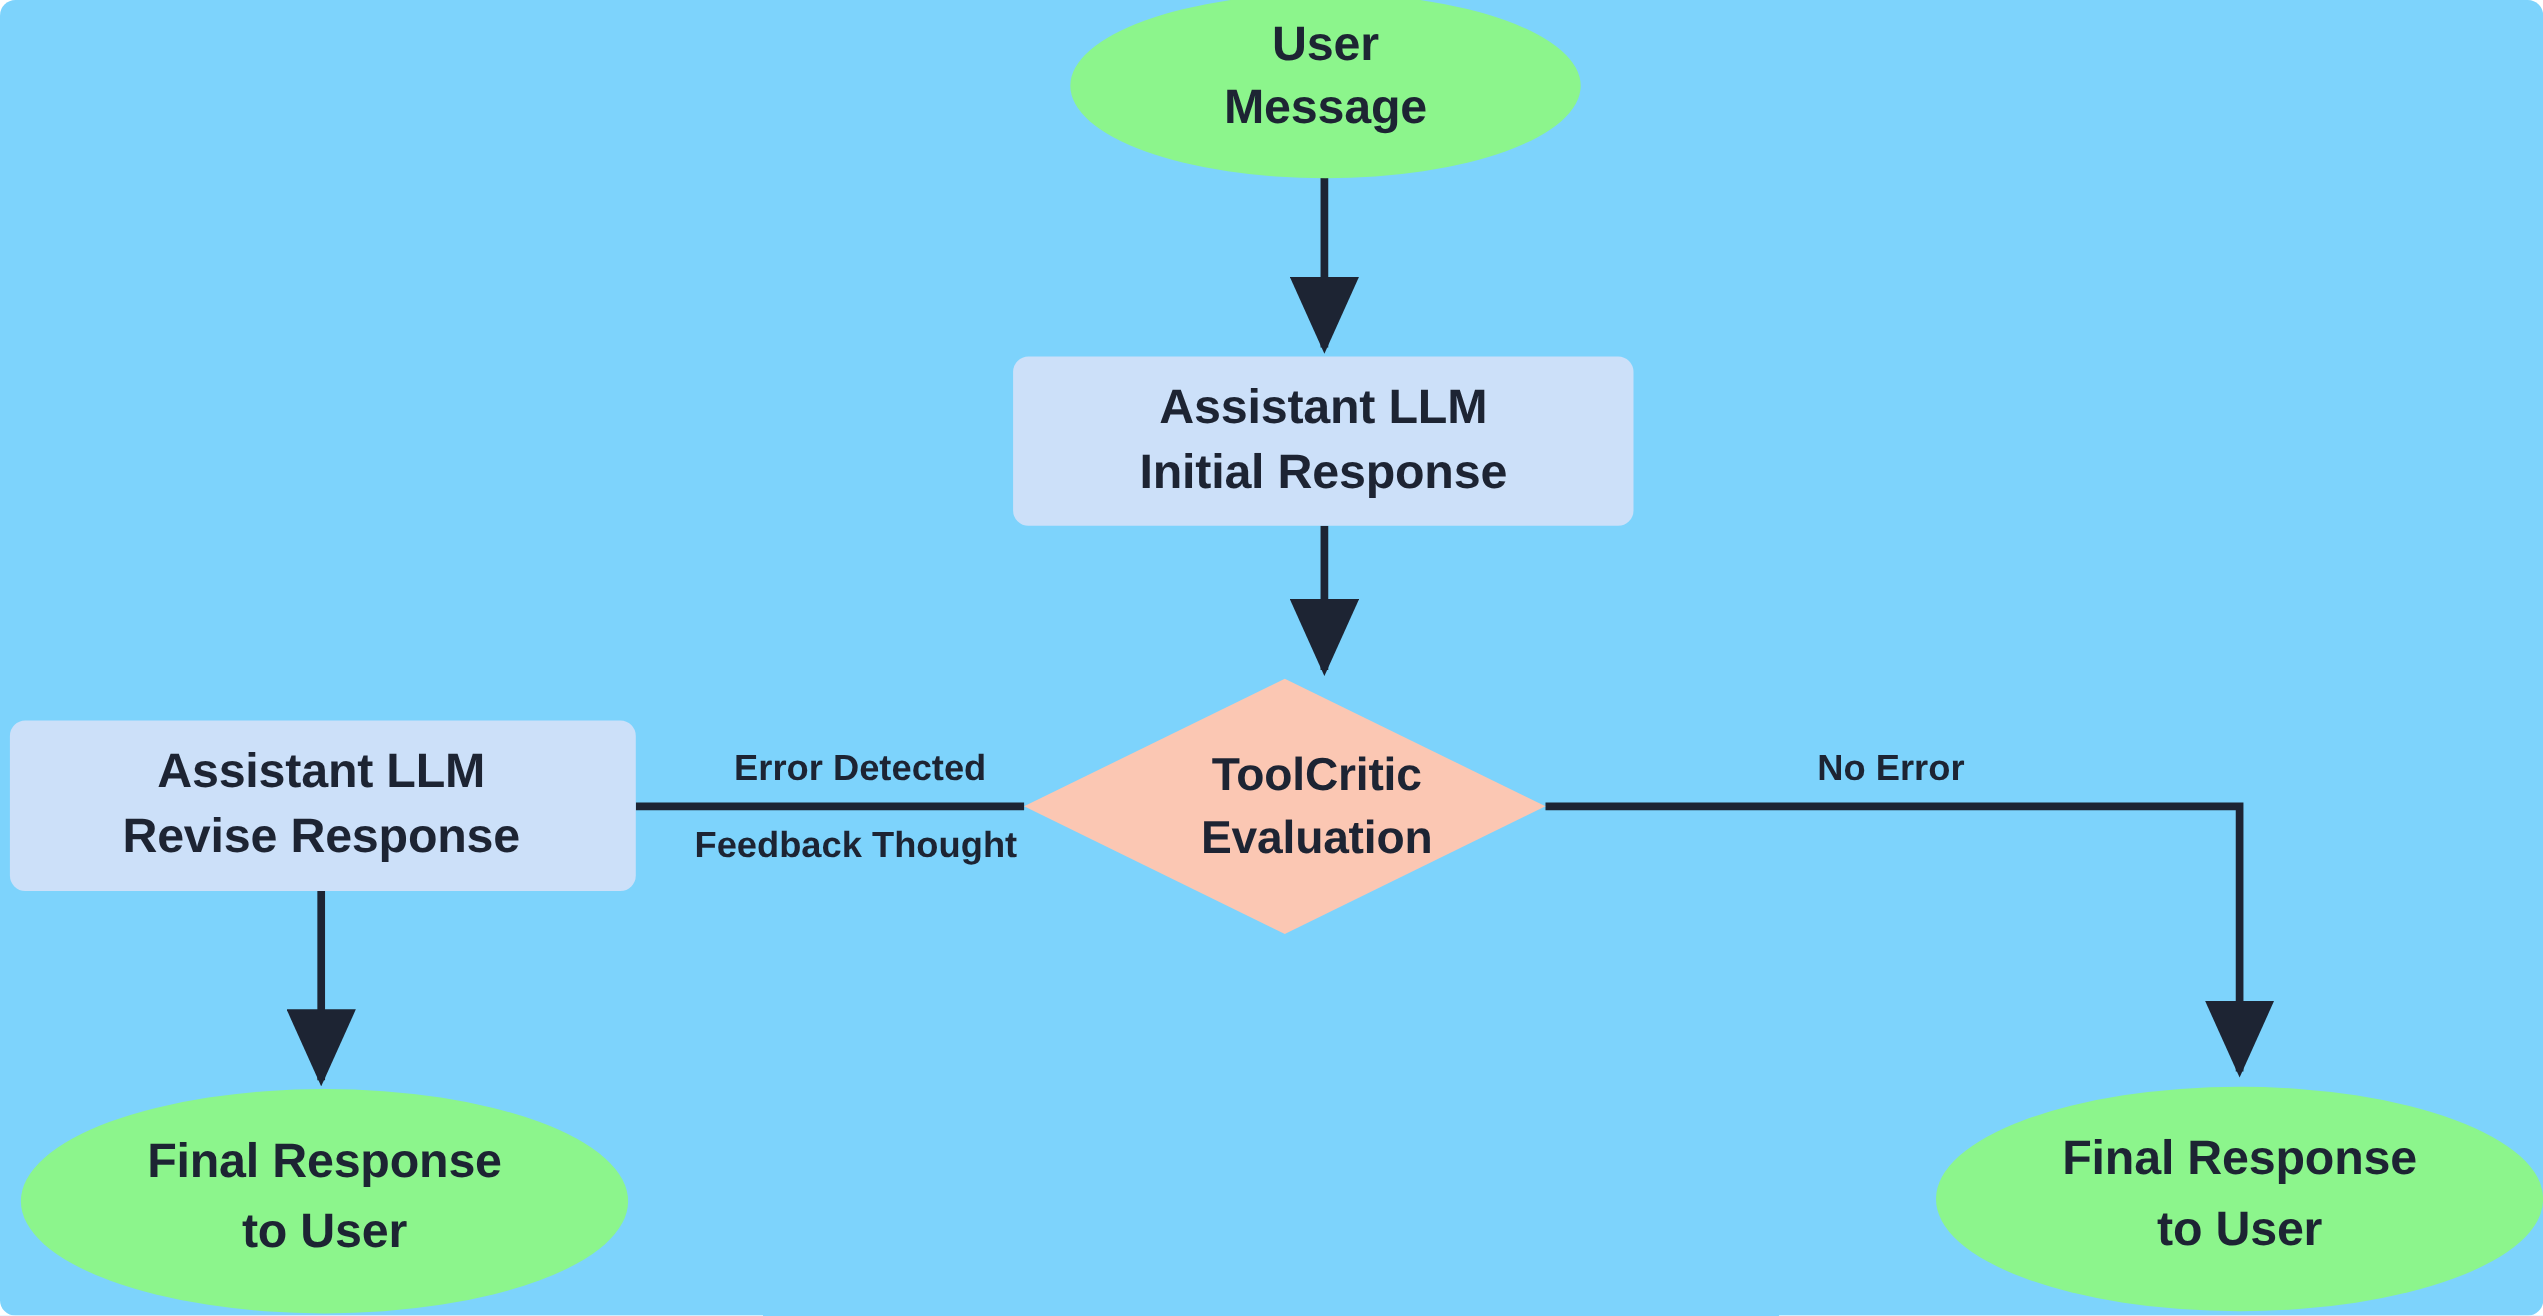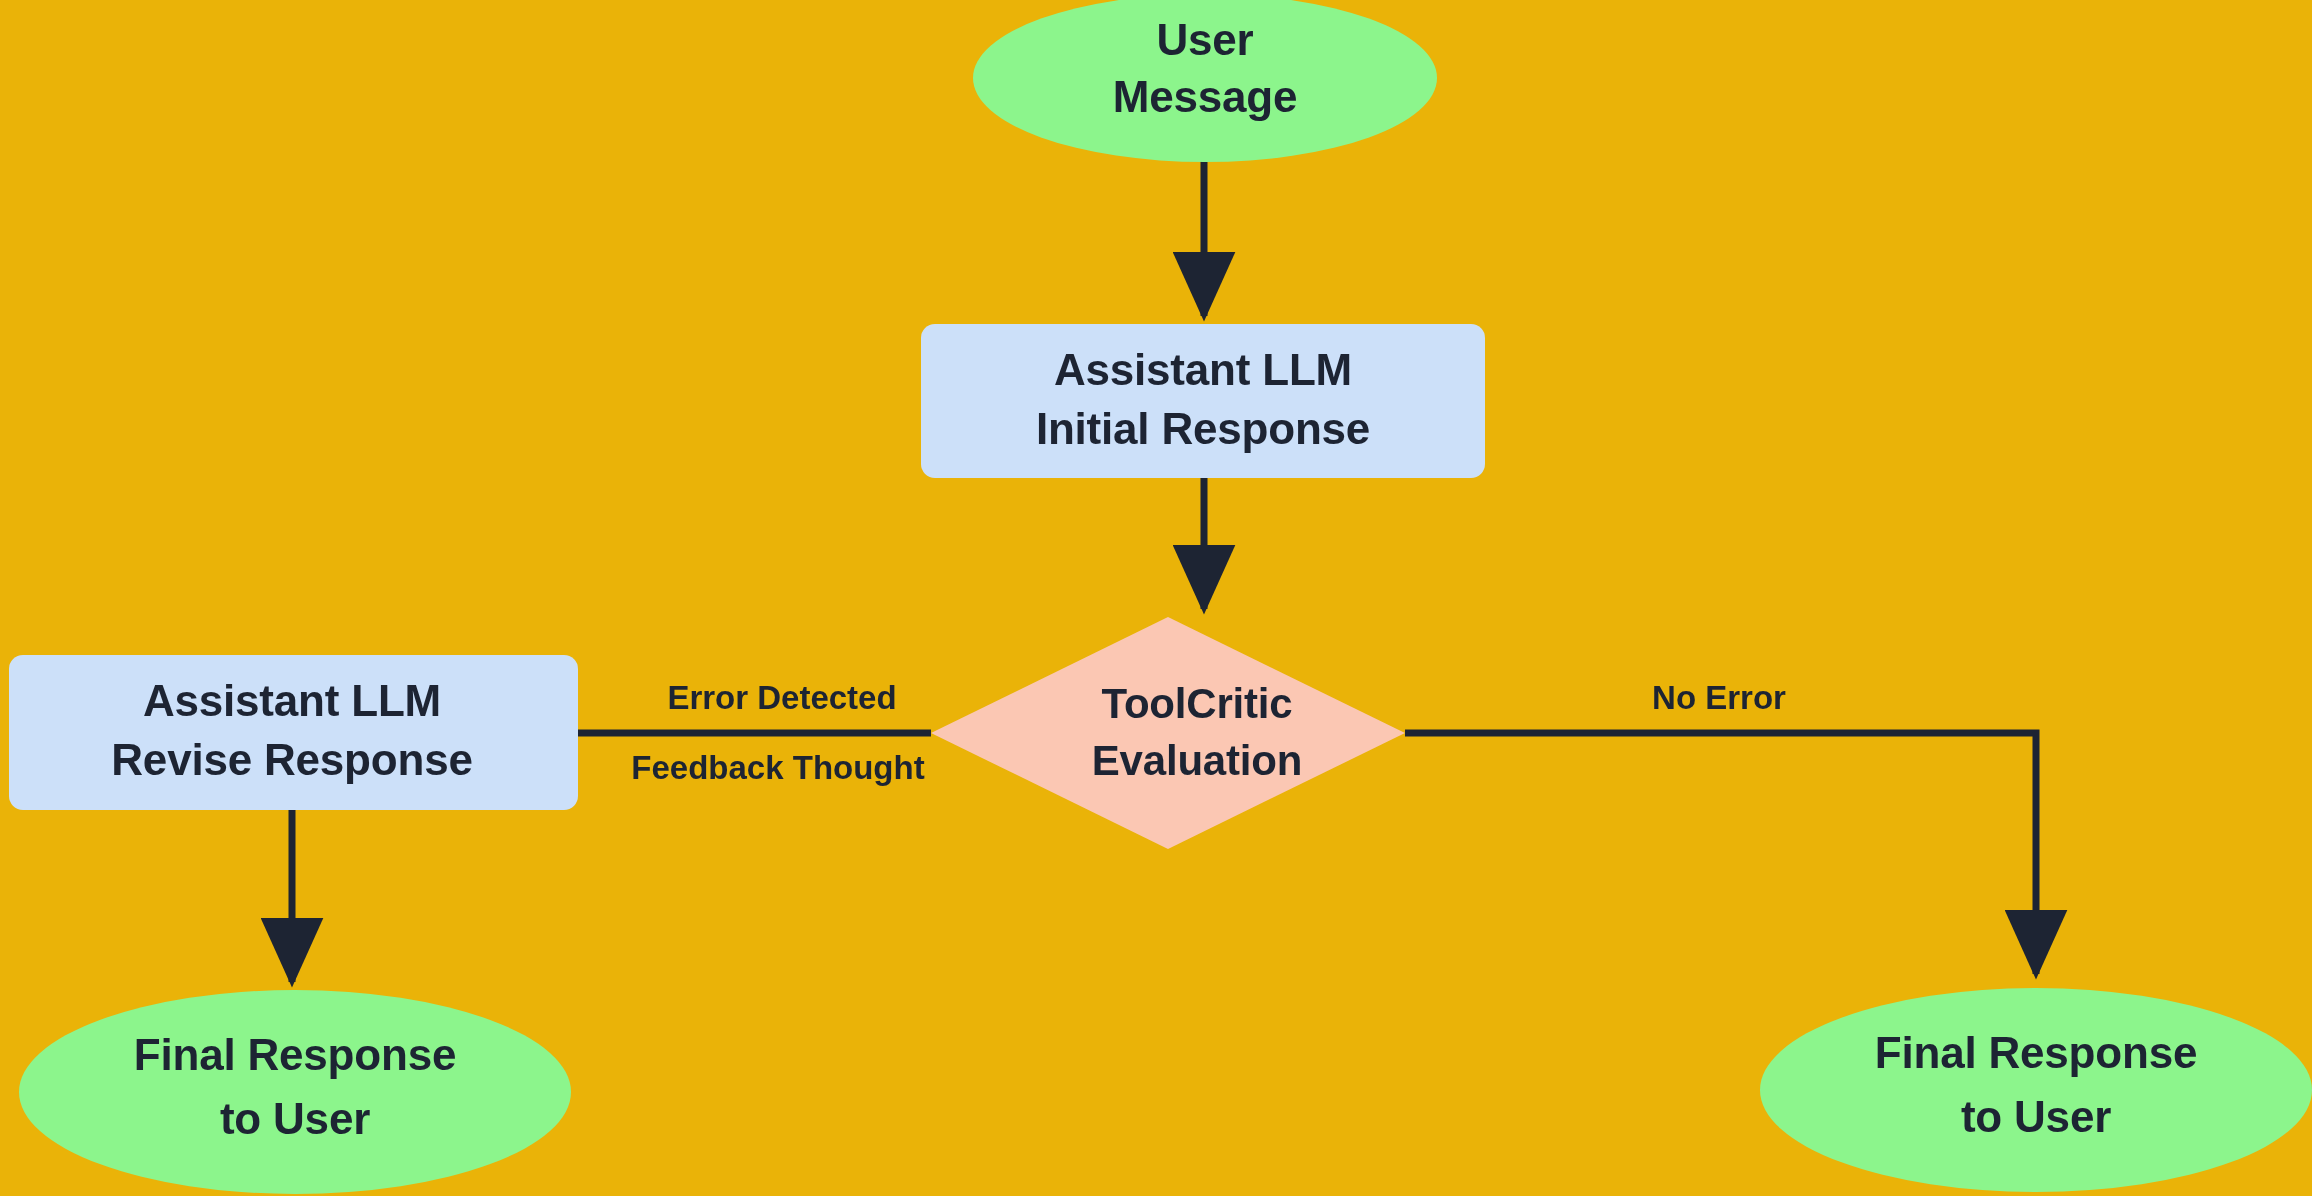--- a/index.html
+++ b/index.html
@@ -11,21 +11,22 @@
   body {
     width: 2312px;
     height: 1196px;
     overflow: hidden;
     font-family: "Liberation Sans", "DejaVu Sans", sans-serif;
   }
   #flowchart-root {
     position: relative;
     width: 2312px;
     height: 1196px;
-    background: #eab308;
+    background: #7dd3fc;
+    border-radius: 14px;
   }
   svg#flow-svg {
     position: absolute;
     top: 0;
     left: 0;
     width: 2312px;
     height: 1196px;
     display: block;
   }
   .node-label {

